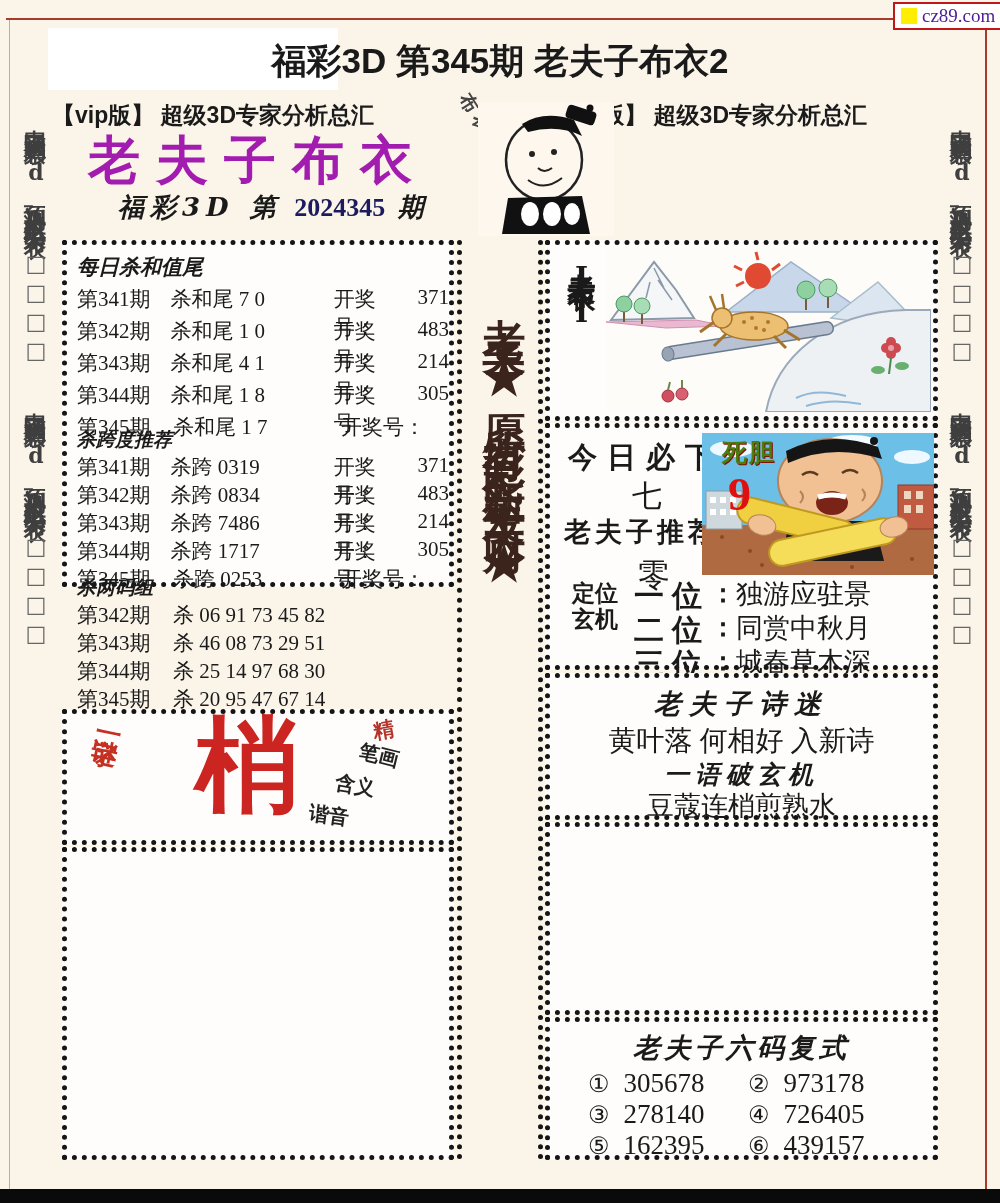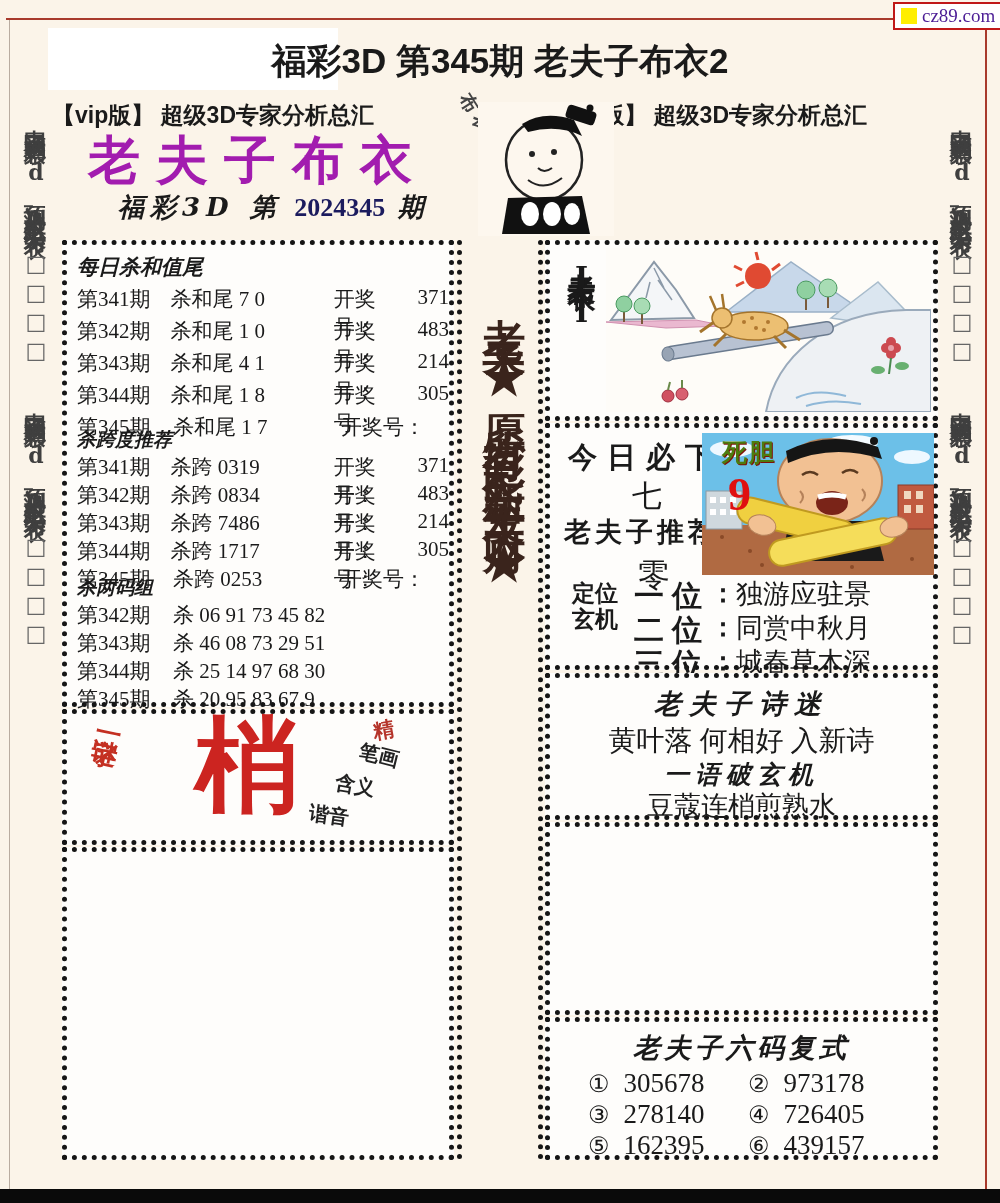--- a/index.html
+++ b/index.html
@@ -75,21 +75,21 @@
     <span>中国福利彩票3d预测分析总汇老夫子布衣</span>
     <span style="color:#666;">□□□□</span>
     <span>中国福利彩票3d预测分析总汇老夫子布衣</span>
     <span style="color:#666;">□□□□</span>
   </div>
 
   <div class="dotbox" style="left:457px;top:240px;width:86px;height:920px;border-top:none;border-bottom:none;background:transparent;">
     <div class="vside callig" style="position:absolute;left:14px;top:44px;font-size:43px;letter-spacing:13px;color:#3a241c;">老夫子★愿所有彩民新年发大财★</div>
   </div>
 
-  <div class="dotbox" style="left:62px;top:240px;width:392px;height:467px;">
+  <div class="dotbox" style="left:62px;top:240px;width:392px;height:347px;">
     <div class="abs sect-title" style="left:10px;top:8px;">每日杀和值尾</div>
 
     <div class="abs" style="left:10px;top:40px;width:372px;">
       <div class="row" style="height:32px;">
         <span class="p">第341期</span>
         <span class="k">杀和尾 7 0</span>
         <span class="rl">开奖号：</span>
         <span>371</span>
       </div>
       <div class="row" style="height:32px;">
@@ -163,21 +163,21 @@
       <div class="row" style="height:28px;">
         <span class="p">第343期</span>
         <span>杀 46 08 73 29 51</span>
       </div>
       <div class="row" style="height:28px;">
         <span class="p">第344期</span>
         <span>杀 25 14 97 68 30</span>
       </div>
       <div class="row" style="height:28px;">
         <span class="p">第345期</span>
-        <span>杀 20 95 83 67 9</span>
+        <span>杀 20 95 47 67 14</span>
       </div>
     </div>
   </div>
 
   <div class="dotbox" style="left:62px;top:709px;width:392px;height:136px;">
     <div class="abs vside callig" style="left:28px;top:6px;font-size:26px;color:#c43022;transform:rotate(12deg);">一字谜</div>
     <div class="abs callig" style="left:128px;top:-6px;font-size:104px;color:#cc2420;line-height:1.1;">梢</div>
     <div class="abs callig" style="left:306px;top:2px;font-size:21px;color:#b5342a;transform:rotate(-10deg);">精</div>
     <div class="abs callig" style="left:292px;top:28px;font-size:20px;color:#222;transform:rotate(14deg);">笔画</div>
     <div class="abs callig" style="left:268px;top:58px;font-size:20px;color:#222;transform:rotate(10deg);">含义</div>

